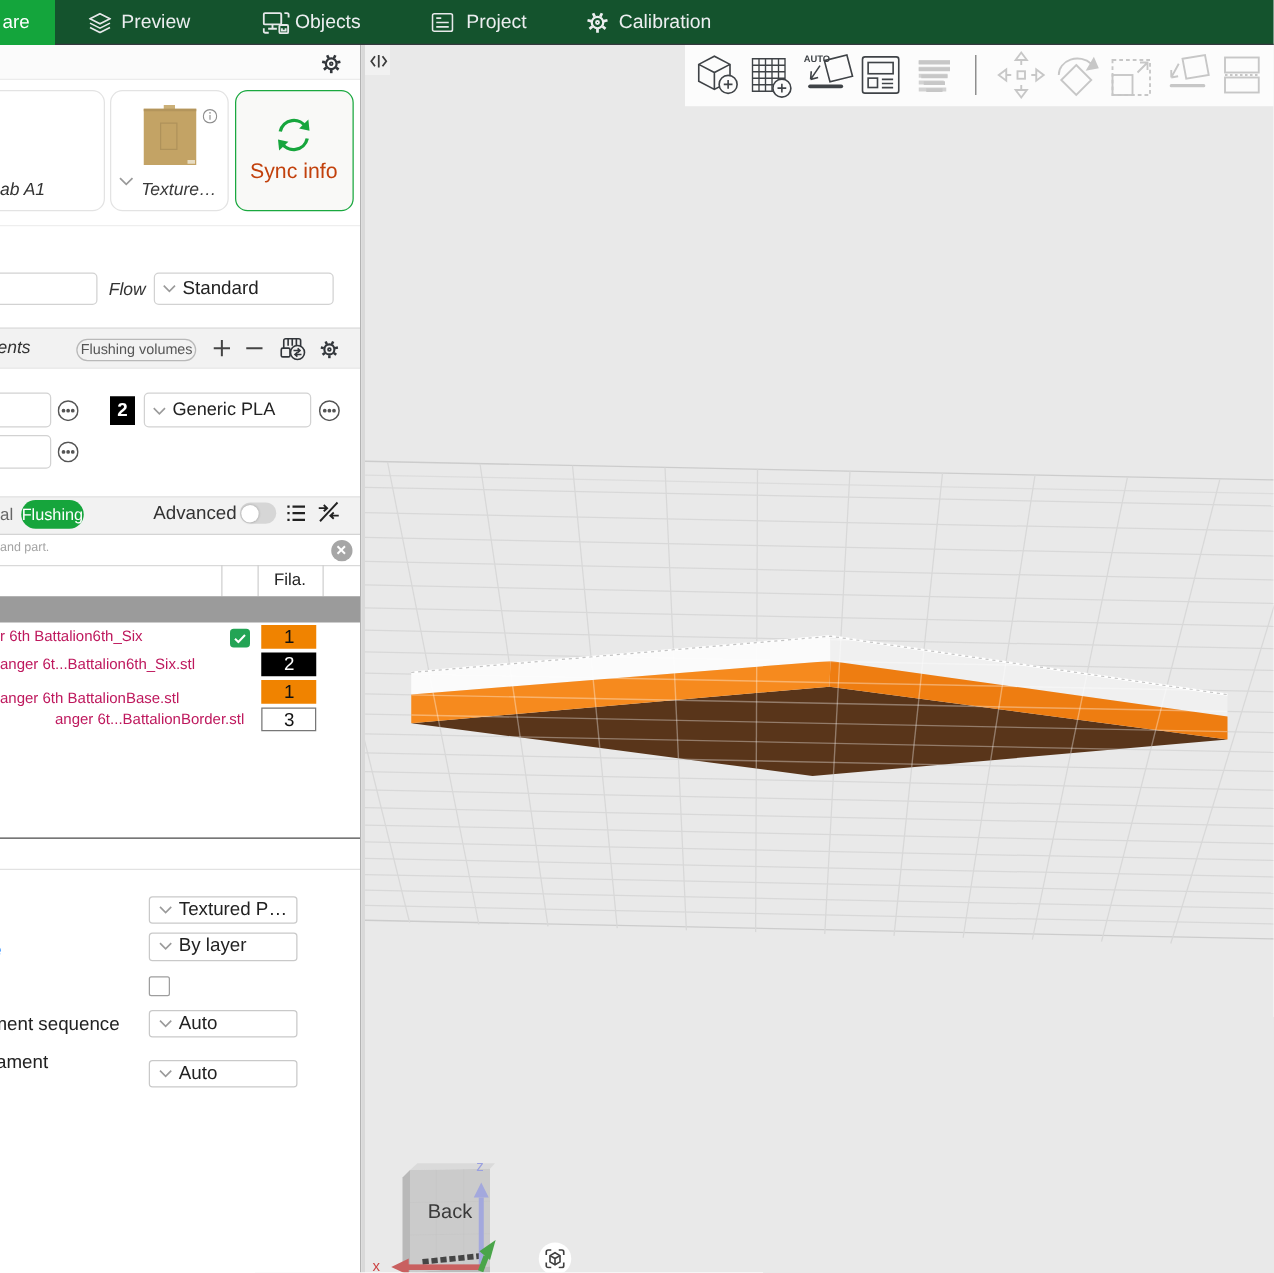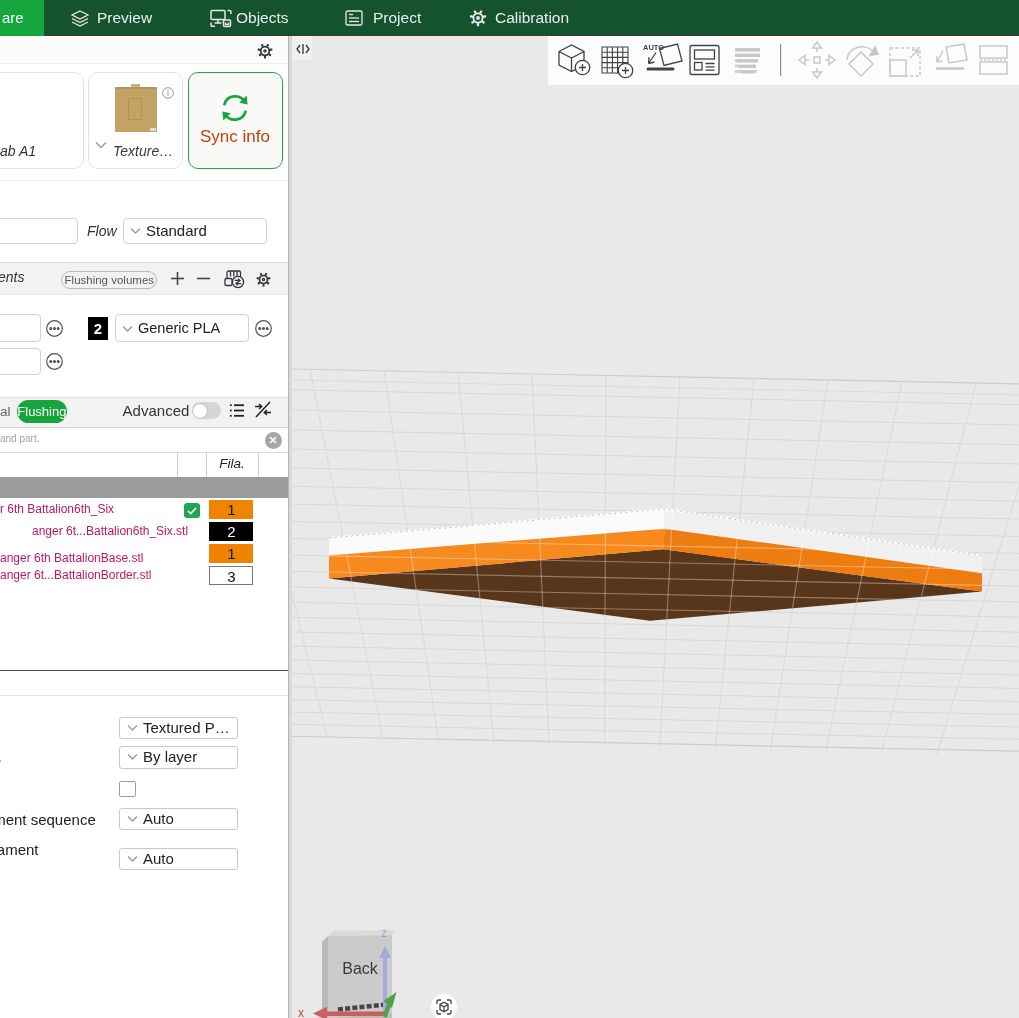--- a/index.html
+++ b/index.html
@@ -413,33 +413,33 @@
   <div class="abs" style="left:264.5px;top:395.5px;width:17px;height:17px;border-radius:50%;background:#a6a6a6;"></div>
   <svg class="abs" style="left:269px;top:400px;" width="8" height="8" viewBox="0 0 8 8" stroke="#fff" stroke-width="1.5">
         <line x1="1" y1="1" x2="7" y2="7"></line>
         <line x1="7" y1="1" x2="1" y2="7"></line>
       </svg>
 
   <div class="abs" style="left:0;top:416px;width:288px;height:1px;background:#d9d9d9;"></div>
   <div class="abs" style="left:177px;top:416px;width:1px;height:25px;background:#cfcfcf;"></div>
   <div class="abs" style="left:205.7px;top:416px;width:1px;height:25px;background:#cfcfcf;"></div>
   <div class="abs" style="left:257.8px;top:416px;width:1px;height:25px;background:#cfcfcf;"></div>
-  <div class="abs" style="left:206px;top:420px;width:52px;text-align:center;font-size:13.5px;color:#222;font-style:italic;">Fila.</div>
+  <div class="abs" style="left:206px;top:420px;width:52px;text-align:center;font-size:13.5px;color:#222;">Fila.</div>
   <div class="abs" style="left:0;top:441px;width:288px;height:21px;background:#9b9b9b;"></div>
   <div class="rowtxt" style="top:466px;">r 6th Battalion6th_Six</div>
   <div class="abs" style="left:183.8px;top:466.7px;width:16px;height:15.7px;background:#23a455;border-radius:3px;"></div>
   <svg class="abs" style="left:186.8px;top:470.7px;" width="10" height="8" viewBox="0 0 10 8" fill="none" stroke="#fff" stroke-width="1.6">
         <path d="M1 4 L3.7 6.6 L9 1"></path>
       </svg>
   <div class="fbox" style="left:209.4px;top:464px;background:#f08300;color:#111;">1</div>
-  <div class="rowtxt" style="top:488px;padding-left:32px;">anger 6t...Battalion6th_Six.stl</div>
+  <div class="rowtxt" style="top:488px;">anger 6t...Battalion6th_Six.stl</div>
   <div class="fbox" style="left:209.4px;top:486px;background:#000;color:#fff;">2</div>
   <div class="rowtxt" style="top:488px;margin-top:27px;">anger 6th BattalionBase.stl</div>
   <div class="fbox" style="left:209.4px;top:508px;background:#f08300;color:#111;">1</div>
-  <div class="rowtxt" style="top:532px;">anger 6t...BattalionBorder.stl</div>
+  <div class="rowtxt" style="top:532px;padding-left:44px;">anger 6t...BattalionBorder.stl</div>
   <div class="fbox" style="left:209.4px;top:530px;background:#fff;color:#111;border:1px solid #777;">3</div>
 
   <div class="abs" style="left:0;top:633.7px;width:288px;height:1.6px;background:#4a4a4a;"></div>
   <div class="abs" style="left:0;top:658.7px;width:288px;height:1px;background:#e2e2e2;"></div>
 
   <div class="inpt" style="left:119px;top:681.1px;width:118.7px;height:22px;border-radius:3px;border-color:#c9c9c9;"></div>
   <svg class="abs" style="left:127px;top:688px;" width="11" height="8" viewBox="0 0 11 8" fill="none" stroke="#9a9a9a" stroke-width="1.3">
         <path d="M1 1.5 L5.5 6 L10 1.5"></path>
       </svg>
   <div class="ddtext" style="left:143px;top:683px;">Textured P…</div>

